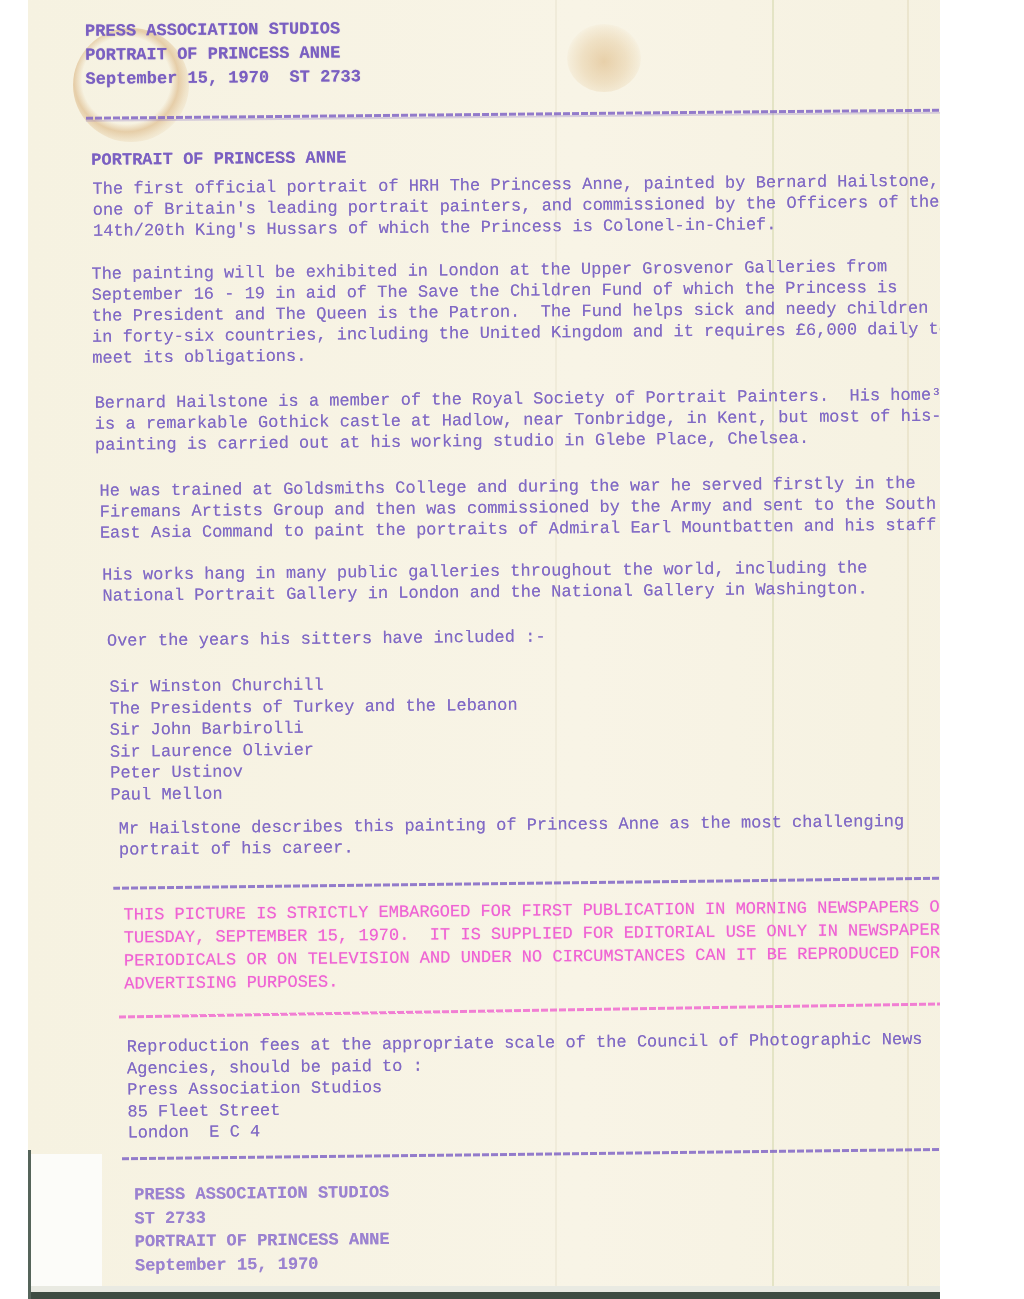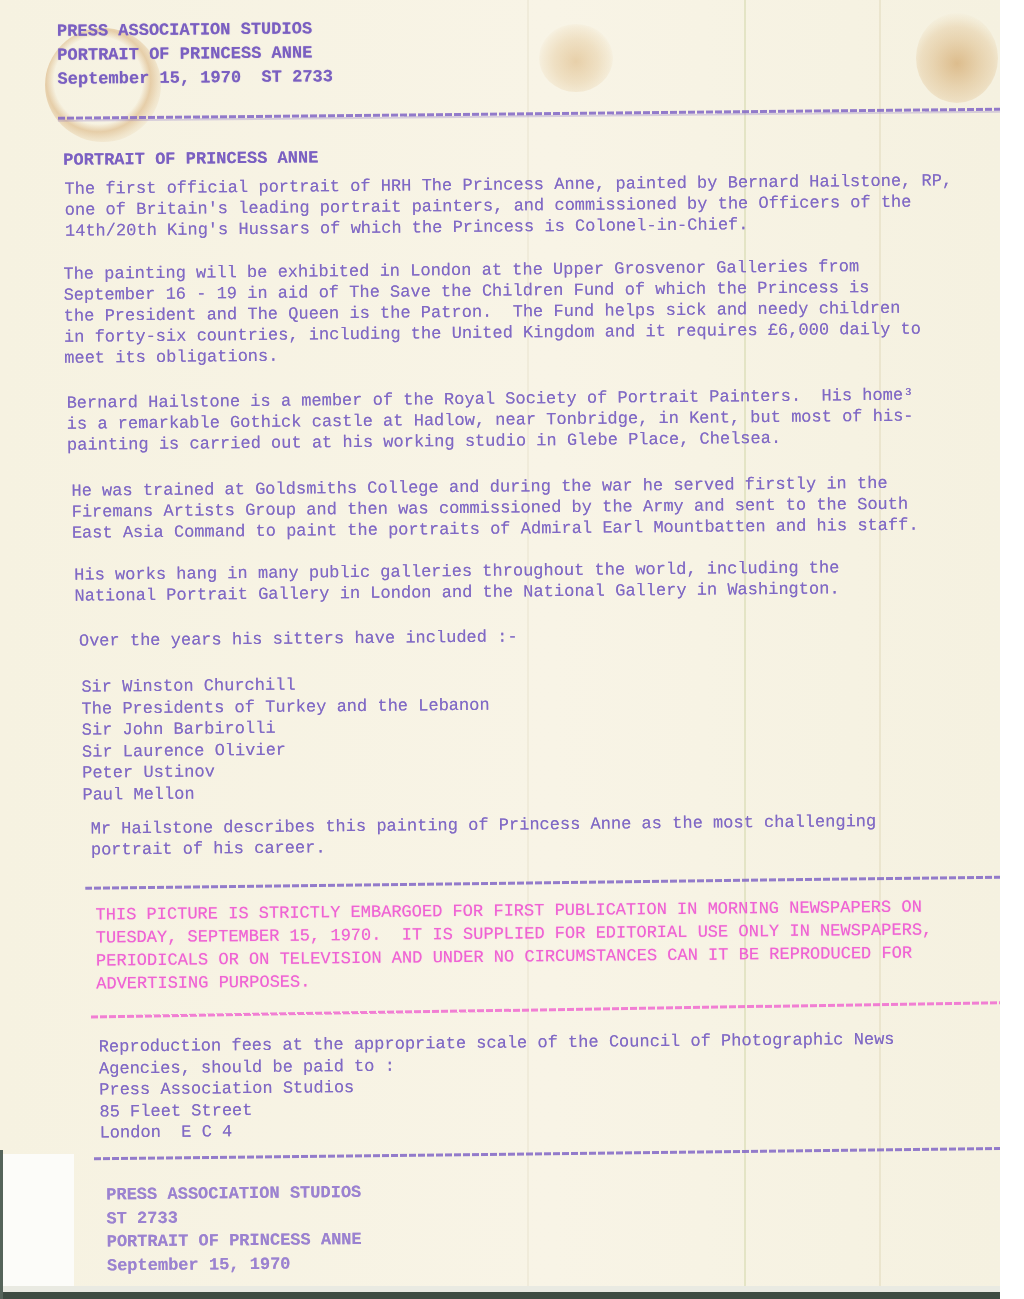--- a/index.html
+++ b/index.html
@@ -1,17 +1,17 @@
 <!DOCTYPE html>
 <html><head>
 <meta charset="utf-8">
 <style>
   html,body{margin:0;padding:0;}
-  #page{position:relative;width:1000px;height:1299px;background:#fbfbf7;overflow:hidden;
-        font-family:"Liberation Mono","DejaVu Sans Mono",monospace;}
+  #page{position:relative;width:912px;height:1299px;background:#fbfbf7;overflow:hidden;
+        font-family:"Liberation Mono","DejaVu Sans Mono",monospace;margin-left:28px;}
   
   .paper{position:absolute;left:0;top:0;width:1002px;height:1287px;
          background:linear-gradient(90deg,#f6f2e1 0%,#f8f4e6 55%,#f5f1e0 100%);
          border-right:1px solid #ddd8c4;}
   .undersheet{position:absolute;left:0;top:1154px;width:74px;height:133px;background:#fcfcf9;}
   .scan-bottom{position:absolute;left:0;top:1292px;width:1024px;height:7px;background:#3e4c42;}
   .scan-bottom-soft{position:absolute;left:0;top:1286px;width:1024px;height:6px;background:#e9eae2;}
   .edge-left{position:absolute;left:0;top:1150px;width:3px;height:149px;background:#55645a;}
   
   .fold{position:absolute;top:0;height:1287px;width:2px;}

